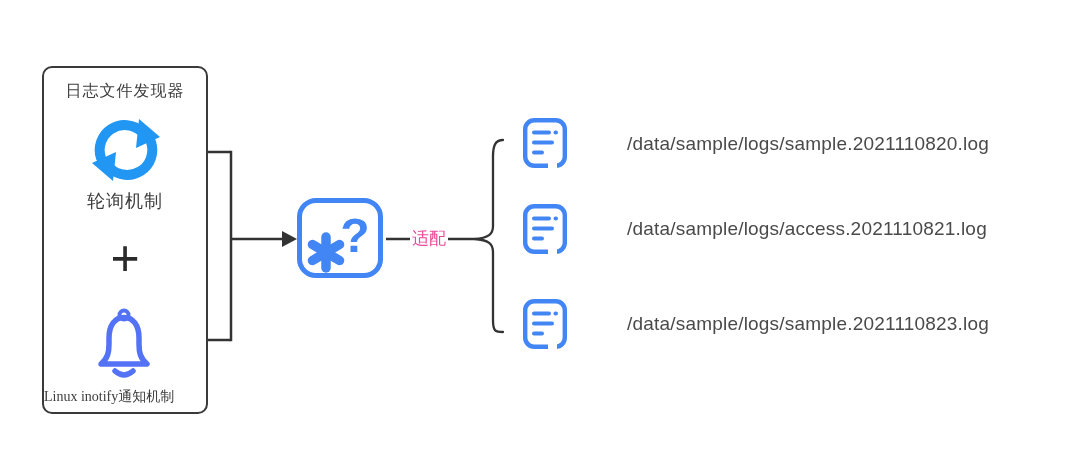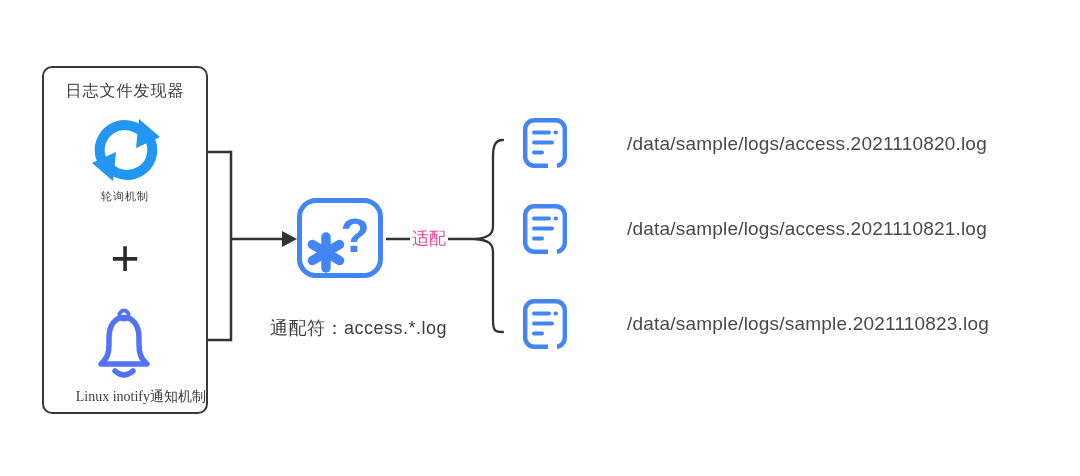--- a/index.html
+++ b/index.html
@@ -37,38 +37,38 @@
     text-align: center;
     font-size: 16px;
     color: #3d3d3d;
     letter-spacing: 1px;
   }
   .sync-icon-wrap { position: absolute; left: 47px; top: 49px; width: 70px; height: 66px; }
   .polling-label {
     position: absolute;
     top: 121px; left: 0; right: 0;
     text-align: center;
-    font-size: 11px;
+    font-size: 18px;
     color: #3d3d3d;
     letter-spacing: 1px;
   }
   .plus-symbol {
     position: absolute;
     top: 165px; left: 0; right: 0;
     text-align: center;
     font-size: 52px;
     font-weight: bold;
     line-height: 1;
     color: #2b2b2b;
   }
   .bell-icon-wrap { position: absolute; left: 51px; top: 239px; width: 58px; height: 73px; }
   .inotify-label {
     position: absolute;
     top: 320px; left: 0; right: 0;
-    text-align: right;
+    text-align: left;
     font-size: 14px;
     color: #3d3d3d;
     white-space: nowrap;
   }
   
   .matcher-node {
     position: absolute;
     left: 297px; top: 198px;
     width: 86px; height: 80px;
     box-sizing: border-box;
@@ -162,21 +162,20 @@
     <svg class="matcher-icon" viewBox="0 0 76 70" fill="none">
       <g stroke="#4285F4" stroke-width="9.5" stroke-linecap="round">
         <path d="M24 34 V65"></path>
         <path d="M10.5 41.5 L37.5 57.5"></path>
         <path d="M37.5 41.5 L10.5 57.5"></path>
       </g>
       <text x="53" y="49" text-anchor="middle" font-size="48" font-weight="bold" font-family="Liberation Sans, sans-serif" fill="#4285F4">?</text>
     </svg>
   </div>
 
-  <div class="matcher-caption">通配符：access.*.log</div>
 
   <div class="edge-label">适配</div>
 
   <div class="file-icon-wrap file-icon-1">
     <svg viewBox="0 0 44 50" fill="none">
       <rect x="2.2" y="2.2" width="39.6" height="45.6" rx="9" stroke="#4285F4" stroke-width="4.4"></rect>
       <rect x="25" y="43" width="9" height="7" fill="#ffffff"></rect>
       <g stroke="#4285F4" stroke-width="4" stroke-linecap="round">
         <path d="M11 14.5 H26"></path>
           <path d="M32.5 14.5 H33"></path>
@@ -203,17 +202,17 @@
       <rect x="25" y="43" width="9" height="7" fill="#ffffff"></rect>
       <g stroke="#4285F4" stroke-width="4" stroke-linecap="round">
         <path d="M11 14.5 H26"></path>
           <path d="M32.5 14.5 H33"></path>
         <path d="M11 24.5 H29"></path>
         <path d="M11 34.5 H19"></path>
       </g>
     </svg>
   </div>
 
-  <div class="file-path file-path-1">/data/sample/logs/access.2021110820.log</div>
+  <div class="file-path file-path-1">/data/sample/logs/sample.2021110820.log</div>
   <div class="file-path file-path-2">/data/sample/logs/access.2021110821.log</div>
   <div class="file-path file-path-3">/data/sample/logs/sample.2021110823.log</div>
 
 </div>
 
 </body></html>

